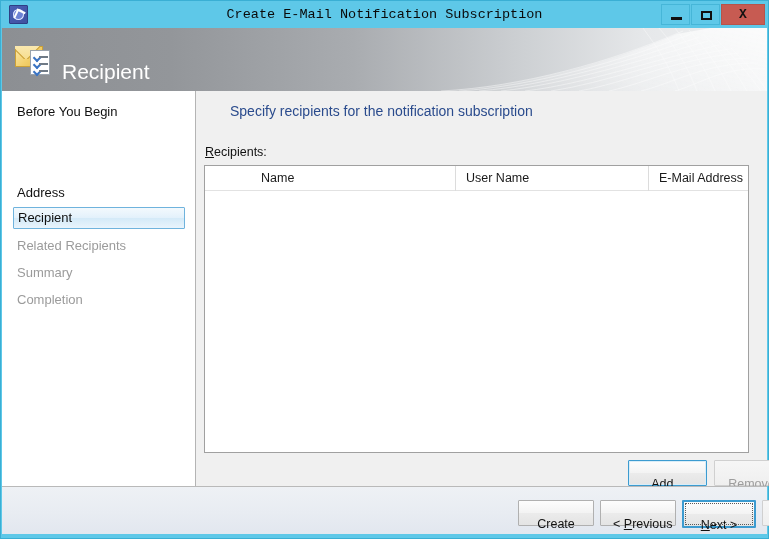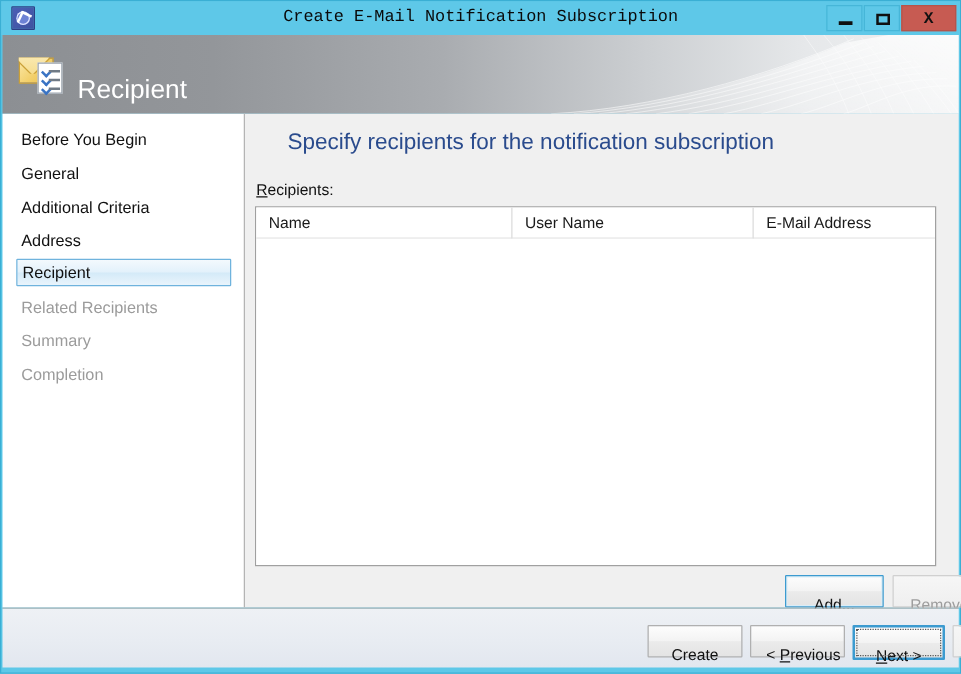--- a/index.html
+++ b/index.html
@@ -227,21 +227,21 @@
   .content {
     position: absolute;
     left: 195px; top: 90px;
     width: 571px;
     height: 395px;
     background: #f0f0f0;
   }
   .page-heading {
     position: absolute;
     left: 34px; top: 12px;
-    font-size: 18px;
+    font-size: 14px;
     color: #2a4b8d;
     white-space: nowrap;
   }
   .field-label {
     position: absolute;
     left: 9px; top: 54px;
     font-size: 12.5px;
     color: #111111;
   }
   .field-label .acc { text-decoration: underline; }
@@ -268,20 +268,21 @@
     position: absolute;
     top: 0;
     height: 25px;
     line-height: 25px;
     font-size: 12.5px;
     color: #1a1a1a;
     padding-left: 10px;
     box-sizing: border-box;
     white-space: nowrap;
     cursor: default;
+    margin-left: 46px;
   }
   .col + .col { border-left: 1px solid #dcdcdc; }
   .list-body {
     position: absolute;
     left: 0; top: 25px;
     right: 0; bottom: 0;
     background: #ffffff;
   }
 
   .btn {
@@ -412,22 +413,20 @@
         <div class="doc-line" style="top:12px"></div>
         <div class="doc-check" style="top:18px"></div>
         <div class="doc-line" style="top:19px"></div>
       </div>
     </div>
     <div class="banner-title">Recipient</div>
   </div>
 
   <div class="sidebar">
     <div class="nav-item" style="top:10px">Before You Begin</div>
-    <div class="nav-item" style="top:37px">General</div>
-    <div class="nav-item" style="top:64px">Additional Criteria</div>
     <div class="nav-item" style="top:91px">Address</div>
     <div class="nav-item selected" style="top:116px">Recipient</div>
     <div class="nav-item disabled" style="top:144px">Related Recipients</div>
     <div class="nav-item disabled" style="top:171px">Summary</div>
     <div class="nav-item disabled" style="top:198px">Completion</div>
   </div>
 
   <div class="content">
     <div class="page-heading">Specify recipients for the notification subscription</div>
 

